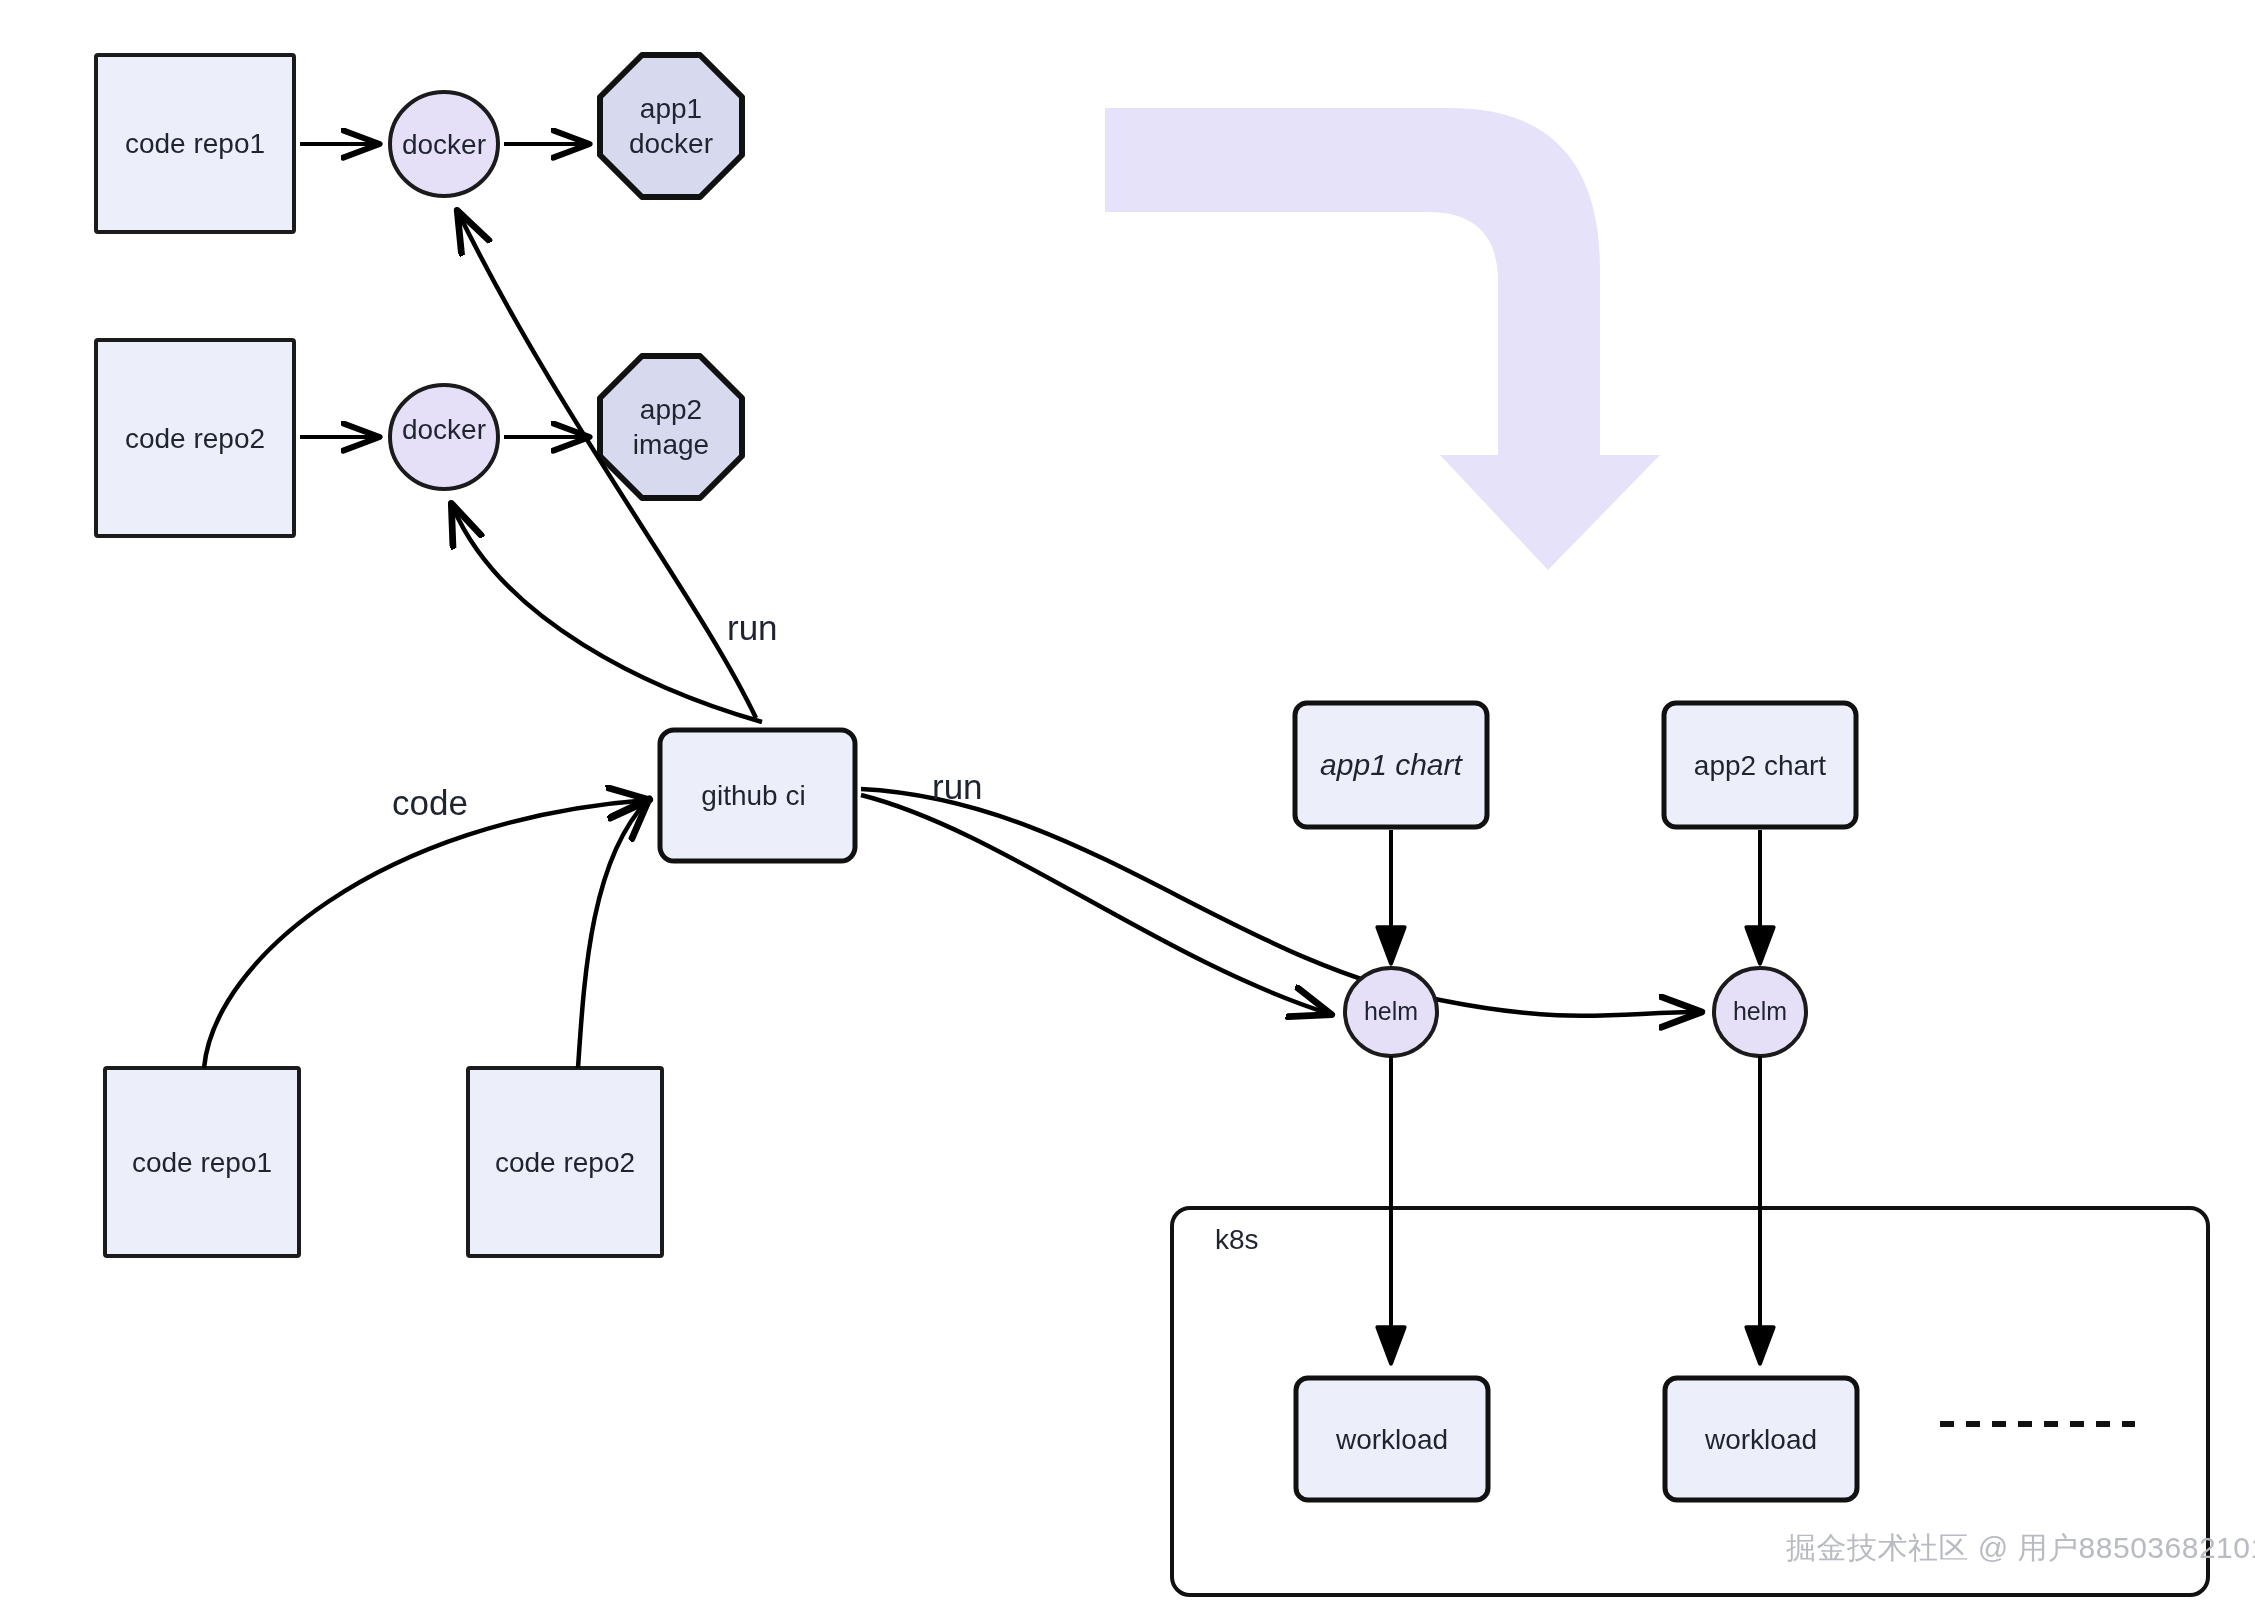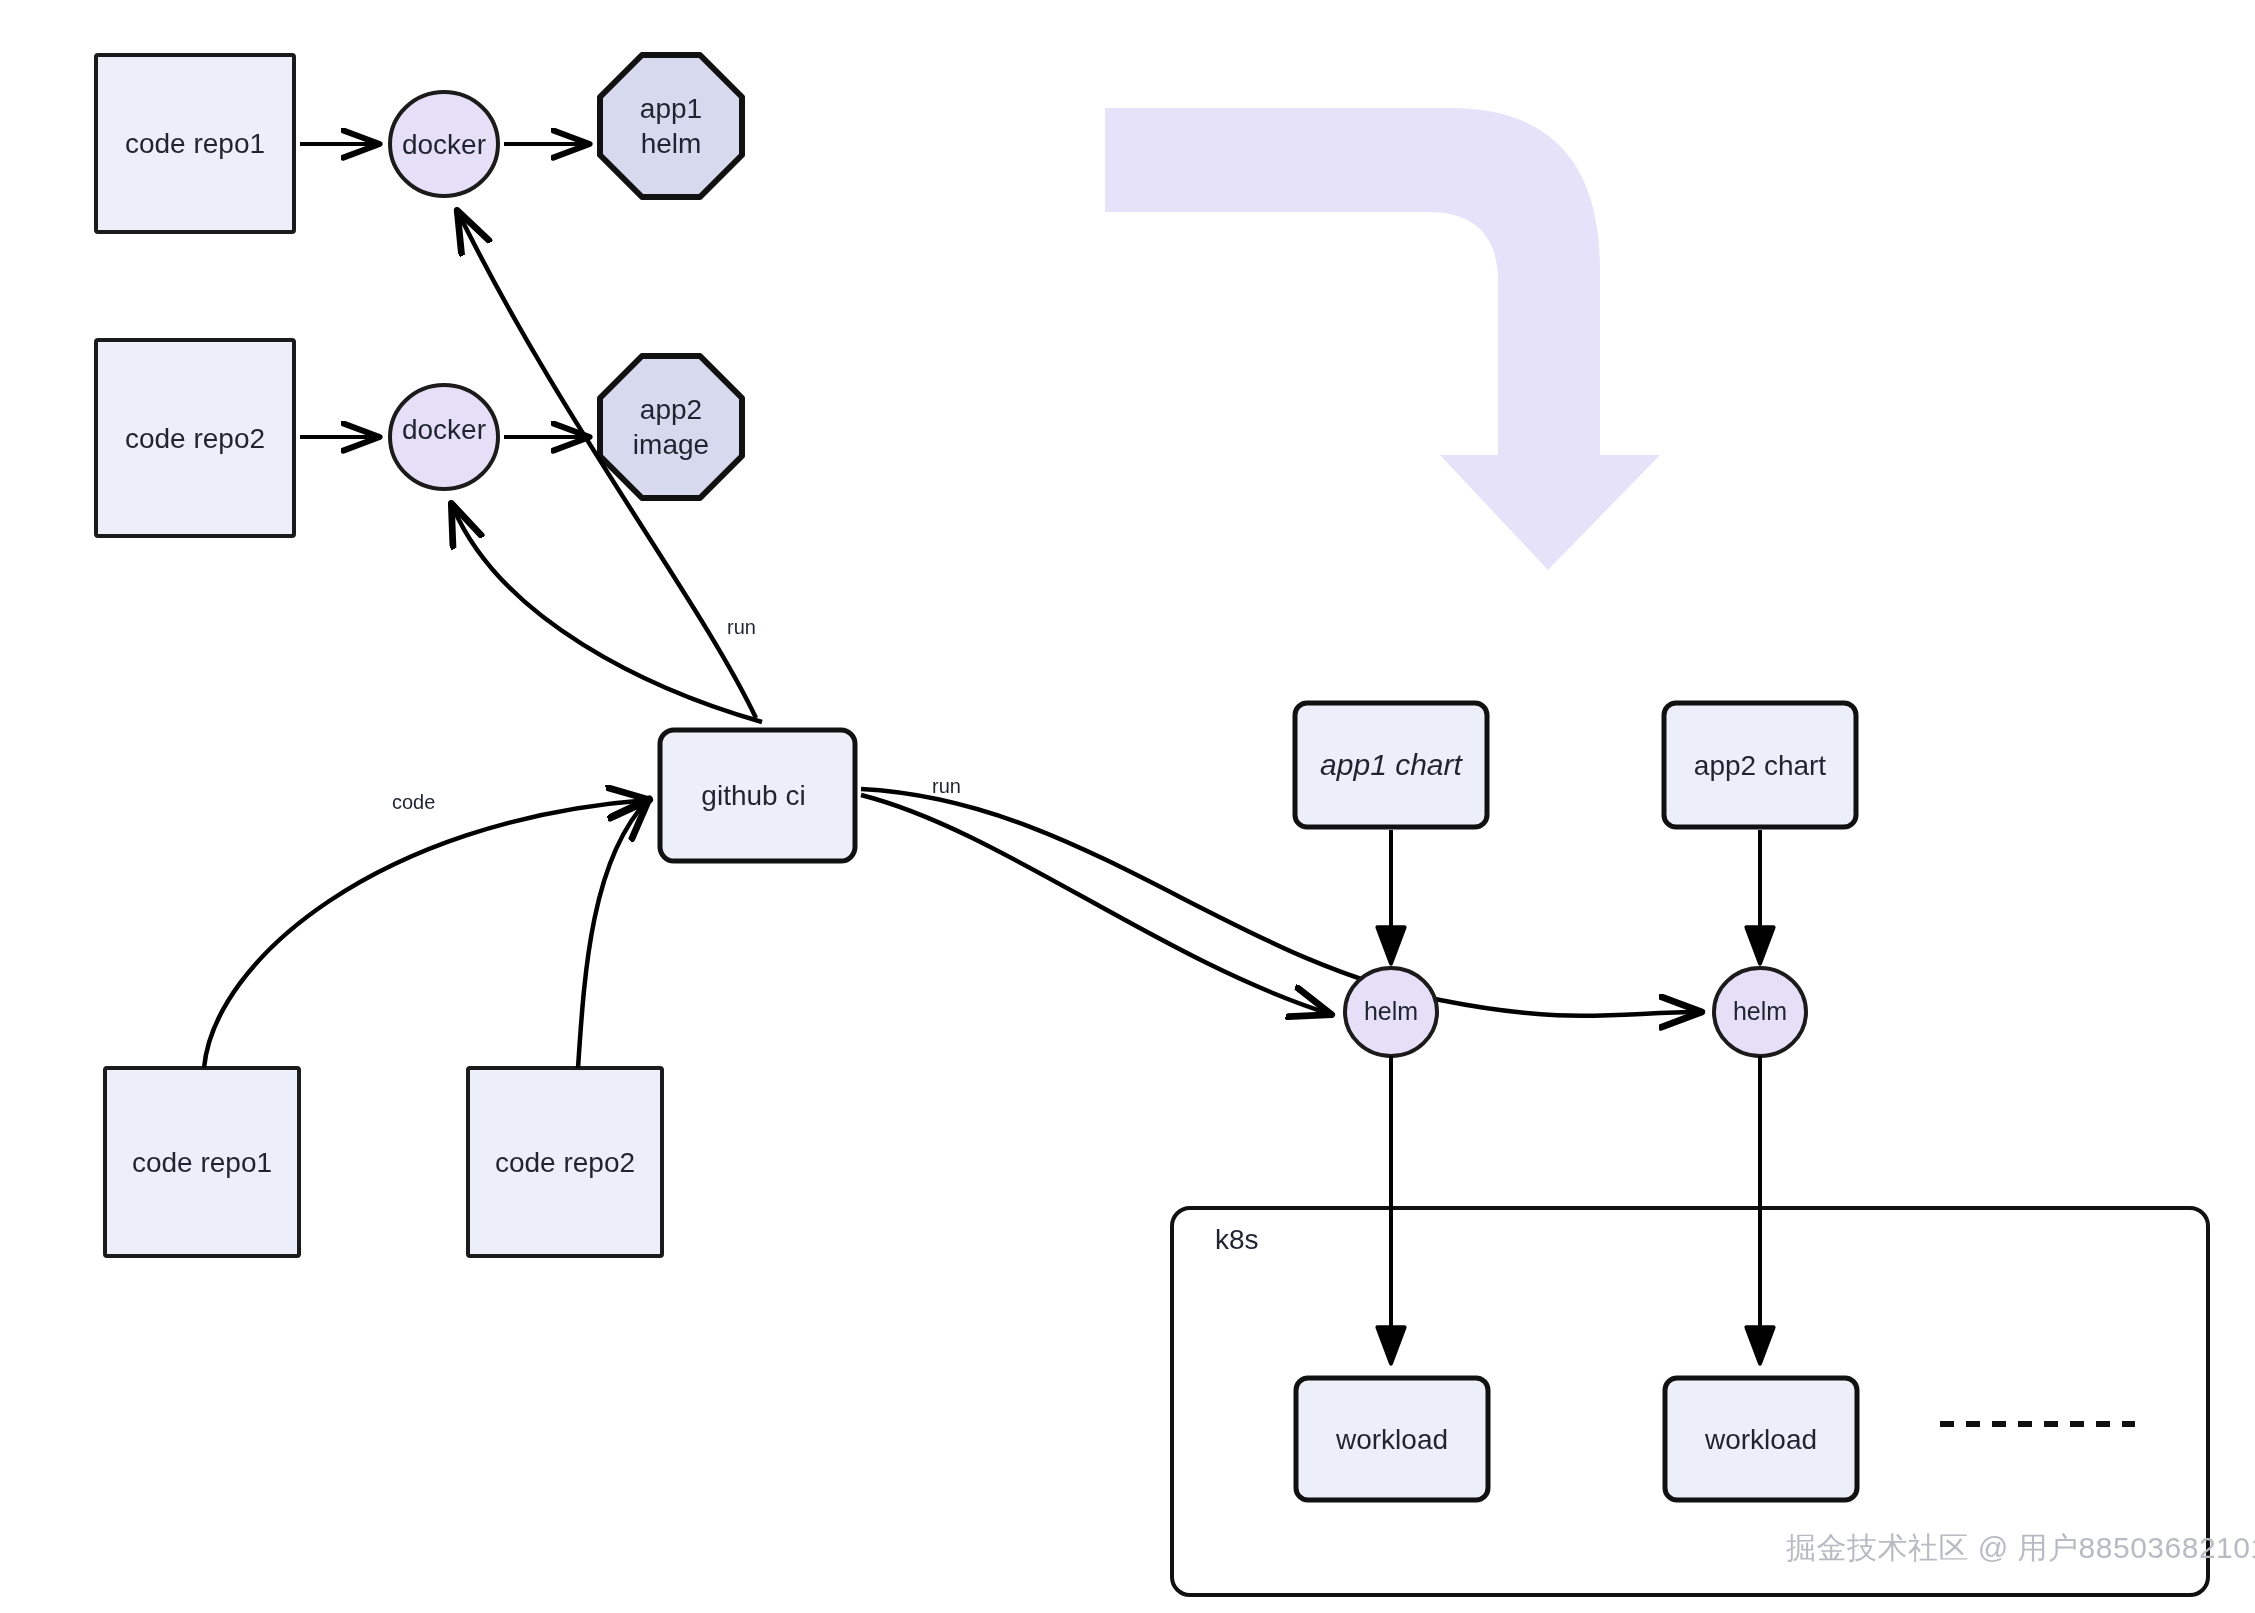--- a/index.html
+++ b/index.html
@@ -30,22 +30,21 @@
     color: #1f2430;
     font-family: "Liberation Sans", "DejaVu Sans", sans-serif;
     pointer-events: none;
     line-height: 1.25;
     white-space: pre-line;
   }
   .edge-label {
     position: absolute;
     color: #1f2430;
     font-family: "Liberation Sans", "DejaVu Sans", sans-serif;
-    font-size: 20px;
-    margin-top: 8px;
+    font-size: 35px;
   }
   .group-label {
     position: absolute;
     color: #1f2430;
     font-family: "Liberation Sans", "DejaVu Sans", sans-serif;
     font-size: 28px;
   }
   .watermark {
     position: absolute;
     color: #b9bbc2;
@@ -134,21 +133,21 @@
   <rect x="1665" y="1378" width="192" height="122" rx="12" ry="12" fill="#eceff9" stroke="#111111" stroke-width="5"></rect>
 
   <line x1="1940" y1="1424" x2="2135" y2="1424" stroke="#111111" stroke-width="6" stroke-dasharray="14 12" stroke-linecap="butt"></line>
 </svg>
 
 <div class="node-label" style="left:96px; top:55px; width:198px; height:177px; font-size:28px;">code repo1</div>
 
 <div class="node-label" style="left:390px; top:92px; width:108px; height:104px; font-size:28px;">docker</div>
 
 <div class="node-label" style="left:600px; top:55px; width:142px; height:142px; font-size:28px;">app1
-helm</div>
+docker</div>
 
 <div class="node-label" style="left:96px; top:340px; width:198px; height:196px; font-size:28px;">code repo2</div>
 
 <div class="node-label" style="left:390px; top:377px; width:108px; height:104px; font-size:28px;">docker</div>
 
 <div class="node-label" style="left:600px; top:356px; width:142px; height:142px; font-size:28px;">app2
 image</div>
 
 <div class="node-label" style="left:656px; top:730px; width:195px; height:131px; font-size:28px;">github ci</div>
 

